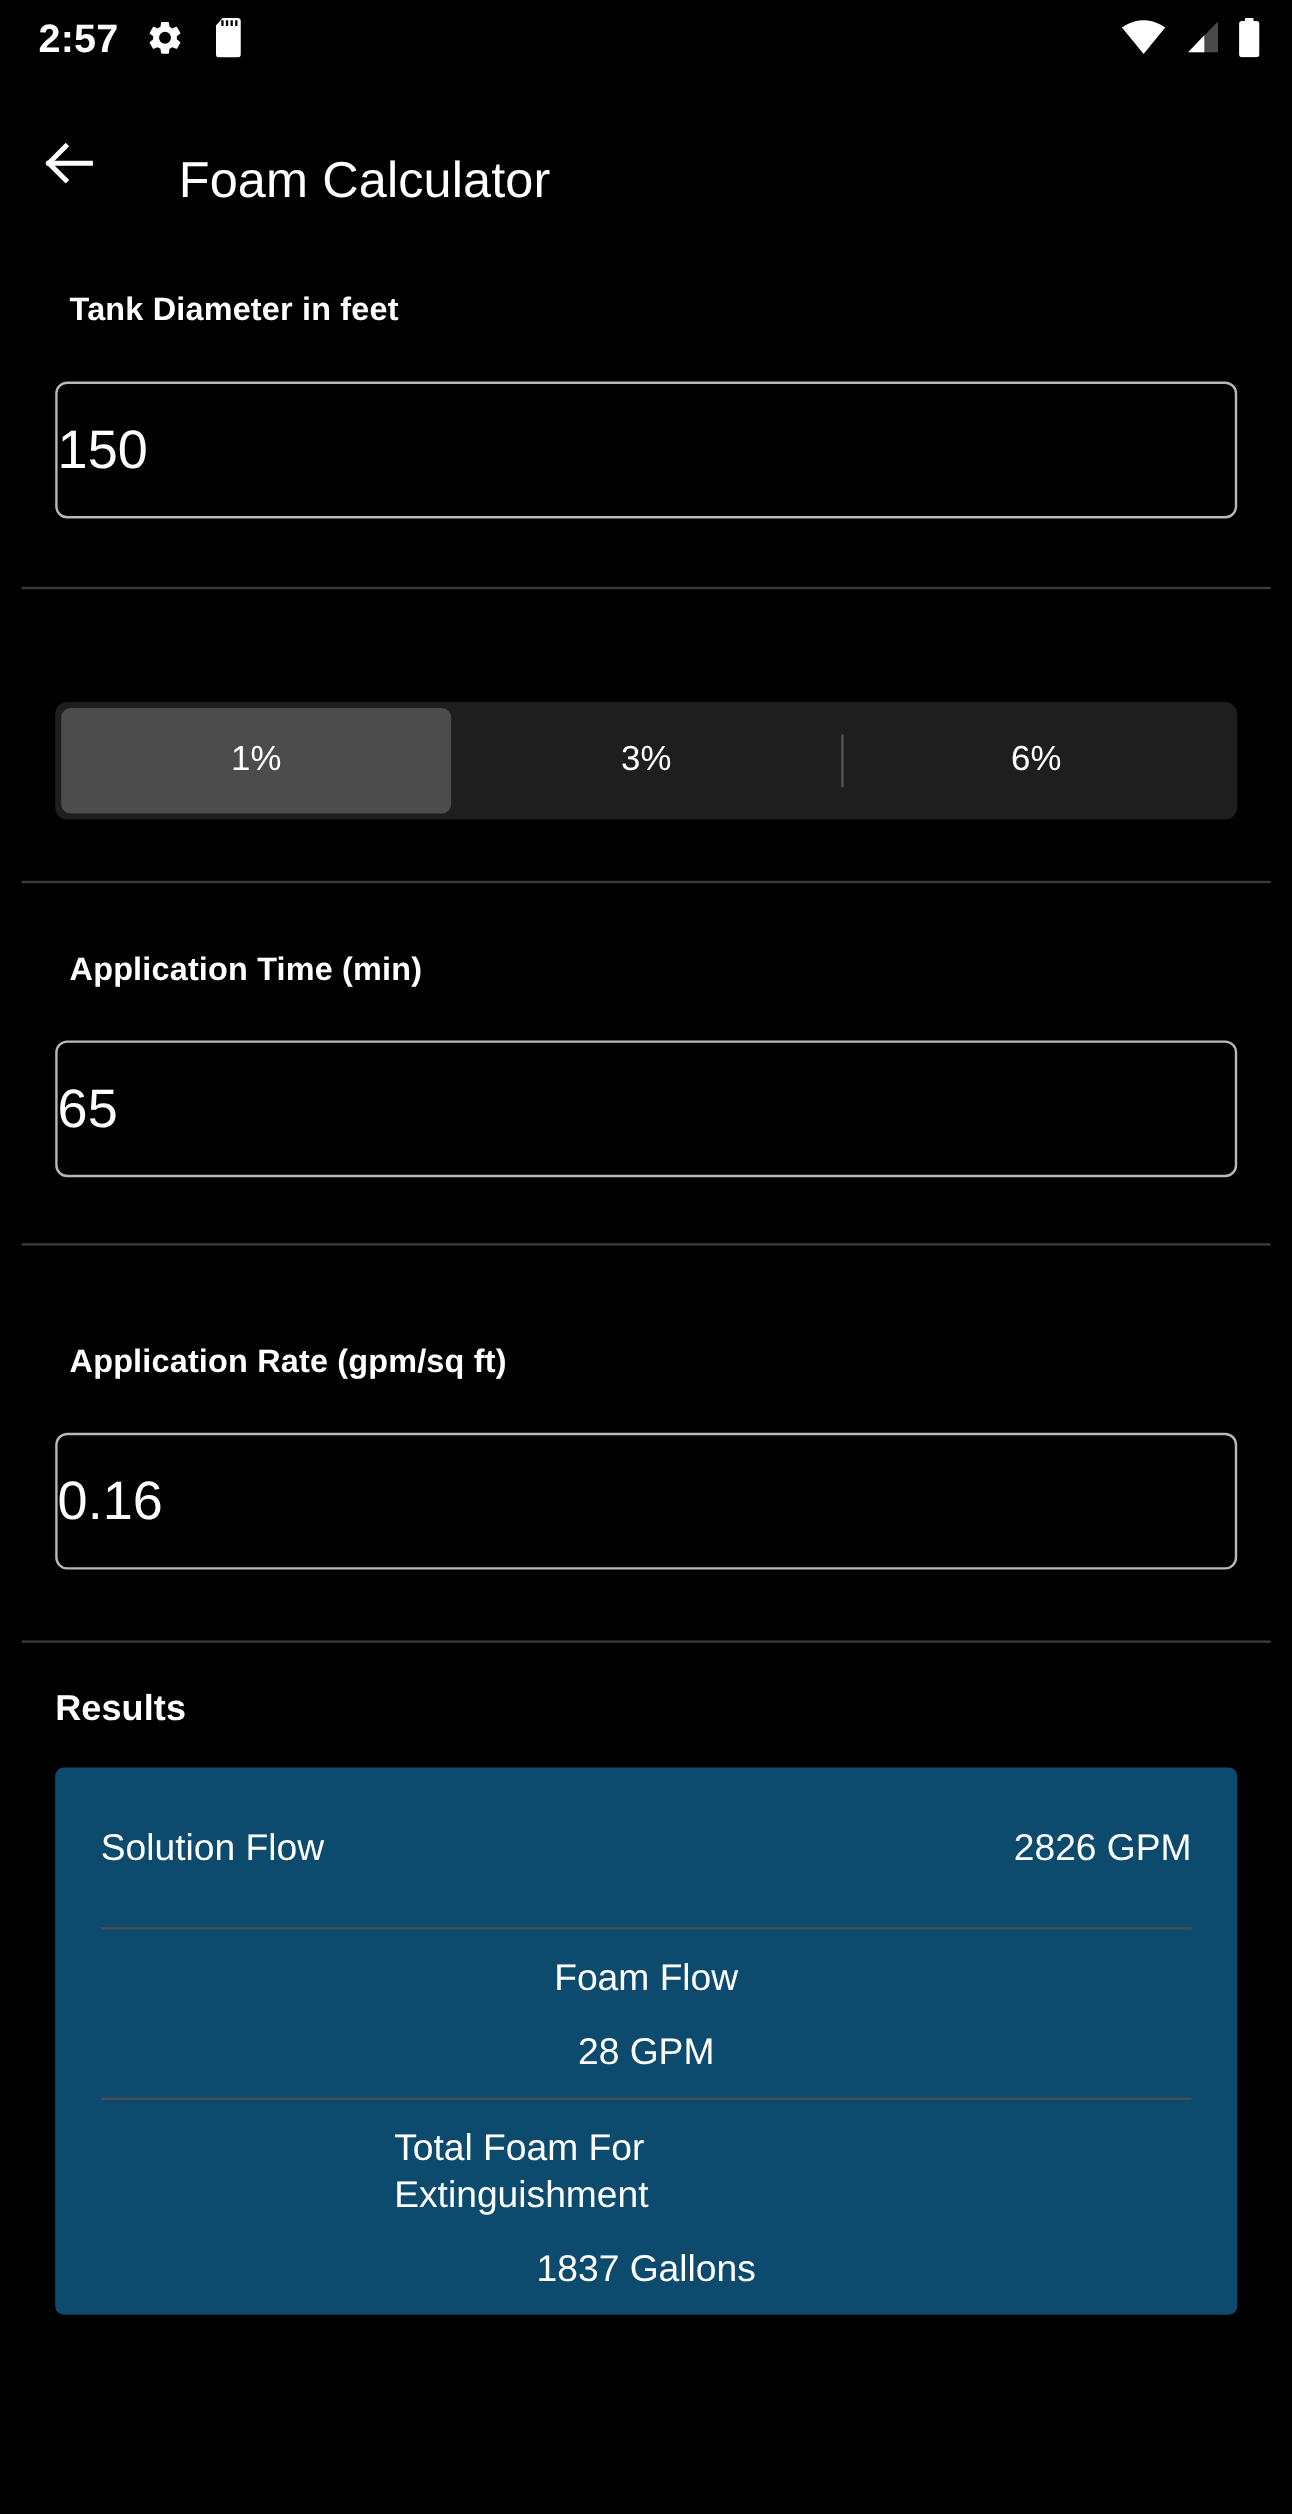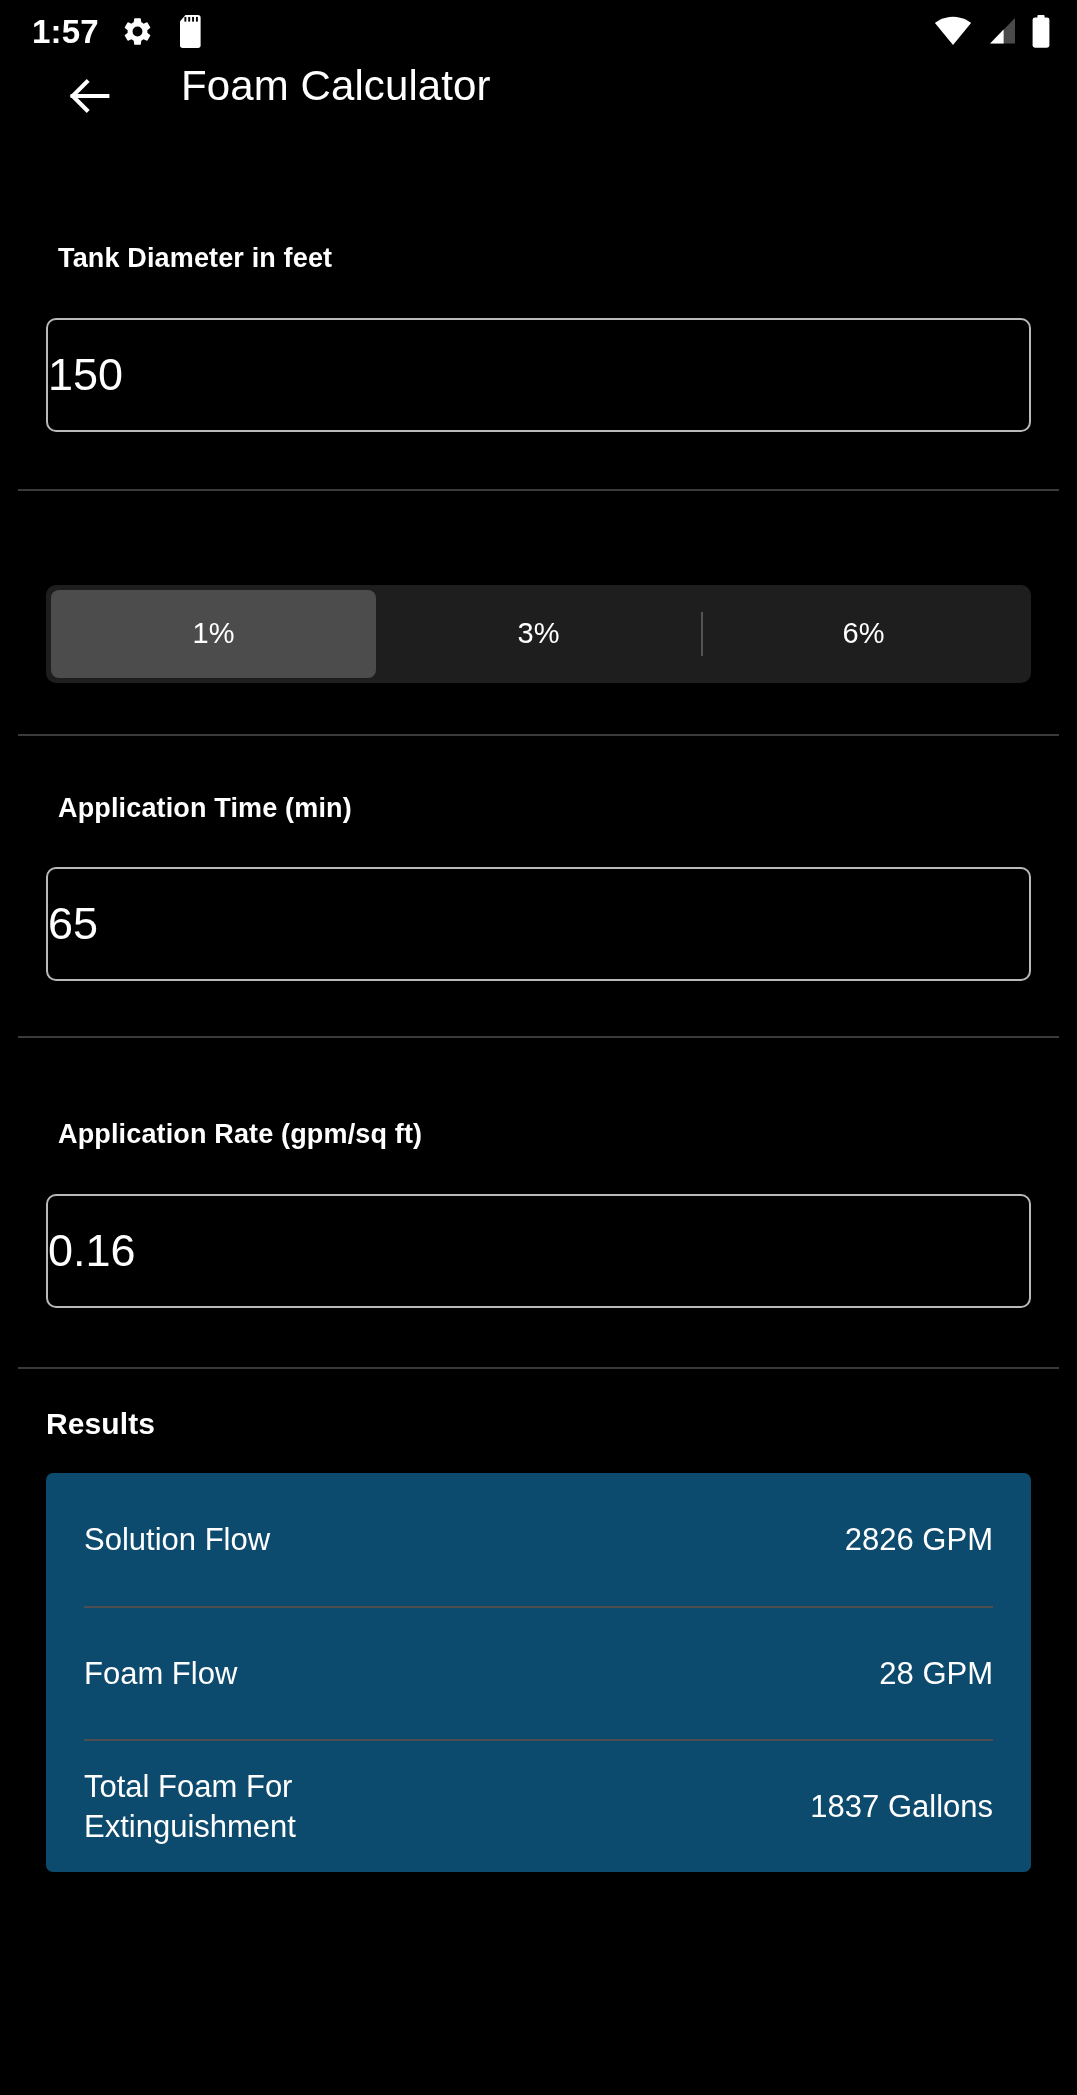--- a/index.html
+++ b/index.html
@@ -42,22 +42,22 @@
     display: flex;
     align-items: center;
     gap: 13px;
   }
   .sb-icon { display: block; }
 
   
   .app-bar {
     height: 112px;
     display: flex;
-    align-items: flex-start;
-    padding-left: 54px;
+    align-items: flex-end;
+    padding-left: 22px;
     background: #000;
   }
   .back-btn {
     width: 72px;
     height: 72px;
     display: flex;
     align-items: center;
     justify-content: center;
     flex: 0 0 auto;
     cursor: pointer;
@@ -155,40 +155,40 @@
     margin-top: 32px;
   }
   .result-row {
     display: flex;
     align-items: center;
     justify-content: space-between;
     gap: 24px;
     min-height: 133px;
     padding: 20px 0;
   }
-  .result-row + .result-row { border-top: 2px solid #4e4e50; }
+  .result-row + .result-row { border-top: 2px solid #4e4e50; flex-direction: column; }
   .result-label {
     font-size: 31px;
     font-weight: 400;
     line-height: 1.28;
     max-width: 420px;
   }
   .result-value {
     font-size: 31px;
     font-weight: 400;
     text-align: right;
     white-space: nowrap;
   }
 </style>
 </head>
 <body>
 
 <div class="status-bar">
   <div class="status-left">
-    <span class="status-time">1:57</span>
+    <span class="status-time">2:57</span>
     <span>
       <svg class="sb-icon" width="33" height="33" viewBox="0 0 24 24" fill="#ffffff">
         <path d="M19.14 12.94c.04-.31.06-.62.06-.94s-.02-.63-.07-.94l2.03-1.58a.49.49 0 0 0 .12-.61l-1.92-3.32a.49.49 0 0 0-.59-.22l-2.39.96a7.02 7.02 0 0 0-1.62-.94l-.36-2.54a.48.48 0 0 0-.48-.41h-3.84a.48.48 0 0 0-.47.41l-.36 2.54c-.59.24-1.13.56-1.62.94l-2.39-.96a.48.48 0 0 0-.59.22L2.74 8.87c-.12.21-.08.47.12.61l2.03 1.58c-.05.31-.09.64-.09.94s.02.63.07.94l-2.03 1.58a.49.49 0 0 0-.12.61l1.92 3.32c.12.22.37.29.59.22l2.39-.96c.5.38 1.03.7 1.62.94l.36 2.54c.05.24.24.41.48.41h3.84c.24 0 .44-.17.47-.41l.36-2.54c.59-.24 1.13-.56 1.62-.94l2.39.96c.22.08.47 0 .59-.22l1.92-3.32a.49.49 0 0 0-.12-.61l-2.01-1.58zM12 15.6A3.6 3.6 0 1 1 12 8.4a3.6 3.6 0 0 1 0 7.2z"></path>
       </svg>
     </span>
     <span>
       <svg class="sb-icon" width="30" height="33" viewBox="0 0 18 24" fill="#ffffff">
         <path d="M14 0H5L1 4.6V22a2 2 0 0 0 2 2h11a2 2 0 0 0 2-2V2a2 2 0 0 0-2-2z"></path>
         <rect x="4.2" y="1.4" width="1.4" height="3.4" fill="#000"></rect>
         <rect x="7.0" y="1.4" width="1.4" height="3.4" fill="#000"></rect>

